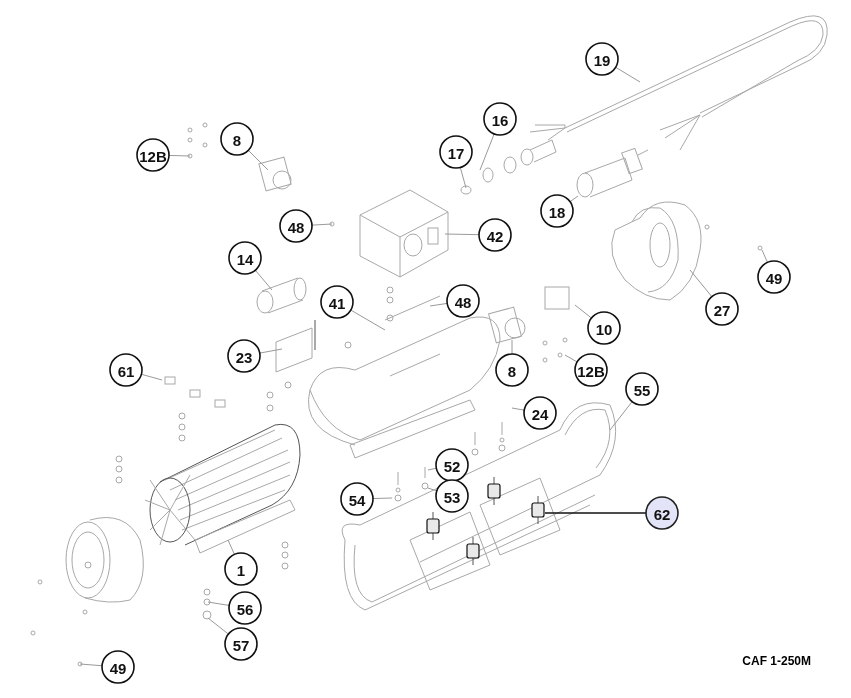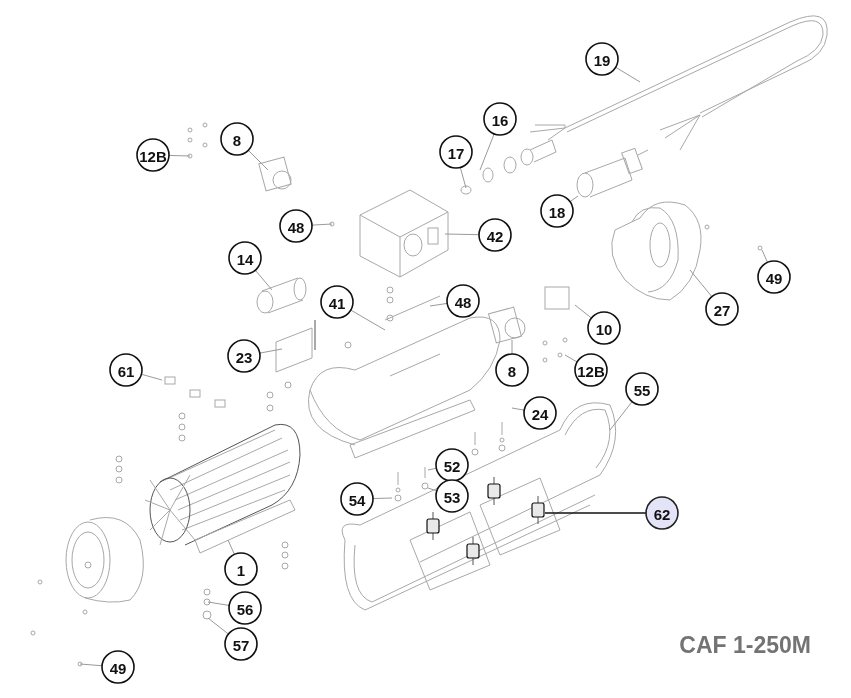--- a/index.html
+++ b/index.html
@@ -5,21 +5,21 @@
   html, body { margin: 0; padding: 0; background: #ffffff; }
   body { width: 851px; height: 698px; overflow: hidden; position: relative; font-family: "Liberation Sans", sans-serif; }
   #diagram { position: absolute; left: 0; top: 0; width: 851px; height: 698px; }
   .part { fill: none; stroke: #a8a8a8; stroke-width: 1; }
   .part-dark { fill: none; stroke: #555; stroke-width: 1; }
   .callout-circle { fill: #ffffff; stroke: #111; stroke-width: 1.6; }
   .callout-circle.highlight { fill: #e4e4f8; stroke: #222; }
   .callout-text { font-family: "Liberation Sans", sans-serif; font-weight: bold; font-size: 15px; fill: #111; text-anchor: middle; dominant-baseline: central; }
   .leader { stroke: #9a9a9a; stroke-width: 1; }
   .leader.dark { stroke: #111; stroke-width: 1.3; }
-  .model-label { position: absolute; right: 40px; bottom: 39px; font-family: "Liberation Sans", sans-serif; font-weight: bold; font-size: 23px; color: #737373; }
+  .model-label { position: absolute; right: 40px; bottom: 30px; font-family: "Liberation Sans", sans-serif; font-weight: bold; font-size: 12px; color: #000000; }
   .mount-body { fill: #e9e9e9; stroke: #111; stroke-width: 1.2; }
 </style>
 </head>
 <body>
 
 <svg id="diagram" viewBox="0 0 851 698" xmlns="http://www.w3.org/2000/svg">
 
   <g id="parts">
 
     <g>

